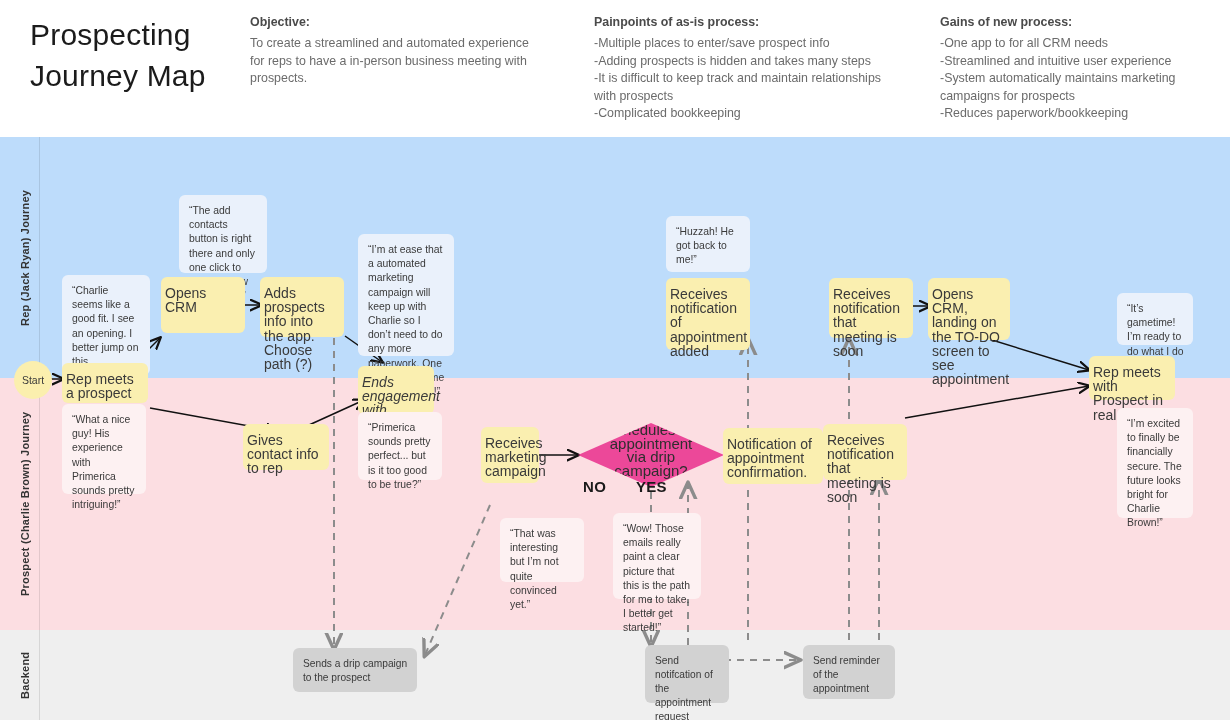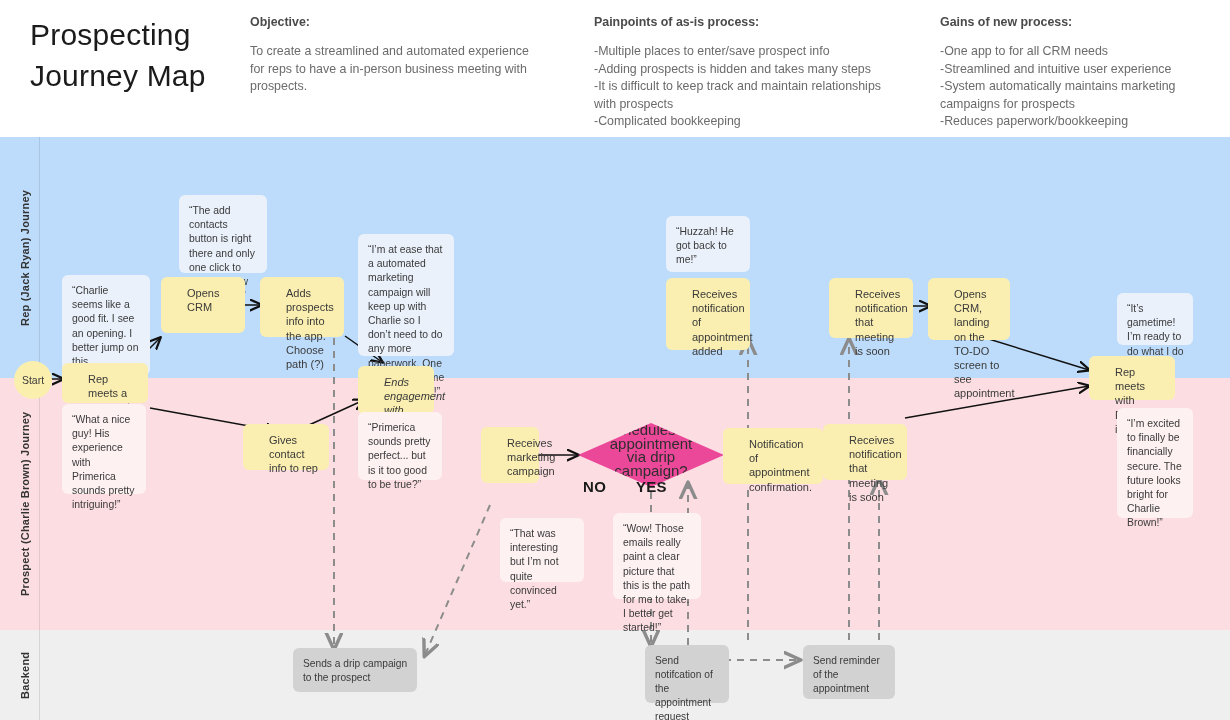--- a/index.html
+++ b/index.html
@@ -15,21 +15,21 @@
   #root{position:relative;width:1230px;height:720px;}
 
   
   .header{position:absolute;left:0;top:0;width:1230px;height:137px;background:#fff;}
   .map-title{
     position:absolute;left:30px;top:14px;width:230px;
     font-size:30px;line-height:41px;color:#1b1b1b;font-weight:400;
     letter-spacing:.2px;
   }
   .hblock{position:absolute;font-size:12.4px;line-height:17.4px;color:#6b6b6b;}
-  .hblock .hhead{color:#4a4a4a;font-weight:bold;display:block;margin-bottom:12px;}
+  .hblock .hhead{color:#4a4a4a;font-weight:bold;display:block;margin-bottom:4px;}
   .hblock .hline{display:block;}
   #blk-objective{left:250px;top:14px;width:320px;}
   #blk-pain{left:594px;top:14px;width:330px;}
   #blk-gains{left:940px;top:14px;width:280px;}
 
   
   .lane{position:absolute;left:0;width:1230px;}
   #lane-rep{top:137px;height:241px;background:#bddcfb;}
   #lane-prospect{top:378px;height:252px;background:#fcdee2;}
   #lane-backend{top:630px;height:90px;background:#efefef;}
@@ -45,22 +45,22 @@
   .lane-divider{position:absolute;left:39px;width:1px;top:137px;height:583px;background:rgba(0,0,0,.10);}
 
   
   #wires{position:absolute;left:0;top:0;width:1230px;height:720px;pointer-events:none;}
 
   
   .node{position:absolute;box-sizing:border-box;border-radius:6px;}
   .node .txt{display:block;}
   .n-action{
     background:#faefb0;
-    font-size:11px;line-height:14.2px;color:#3a3a3a;
-    padding:9px 9px 9px 26px;
+    font-size:14px;line-height:14.2px;color:#3a3a3a;
+    padding:9px 9px 9px 4px;
   }
   .n-quote-blue{
     background:#eaf1fb;
     font-size:10.4px;line-height:14.2px;color:#3a3a3a;
     padding:9px 9px 9px 10px;
   }
   .n-quote-pink{
     background:#fdf1f2;
     font-size:10.4px;line-height:14.2px;color:#3a3a3a;
     padding:9px 9px 9px 10px;

